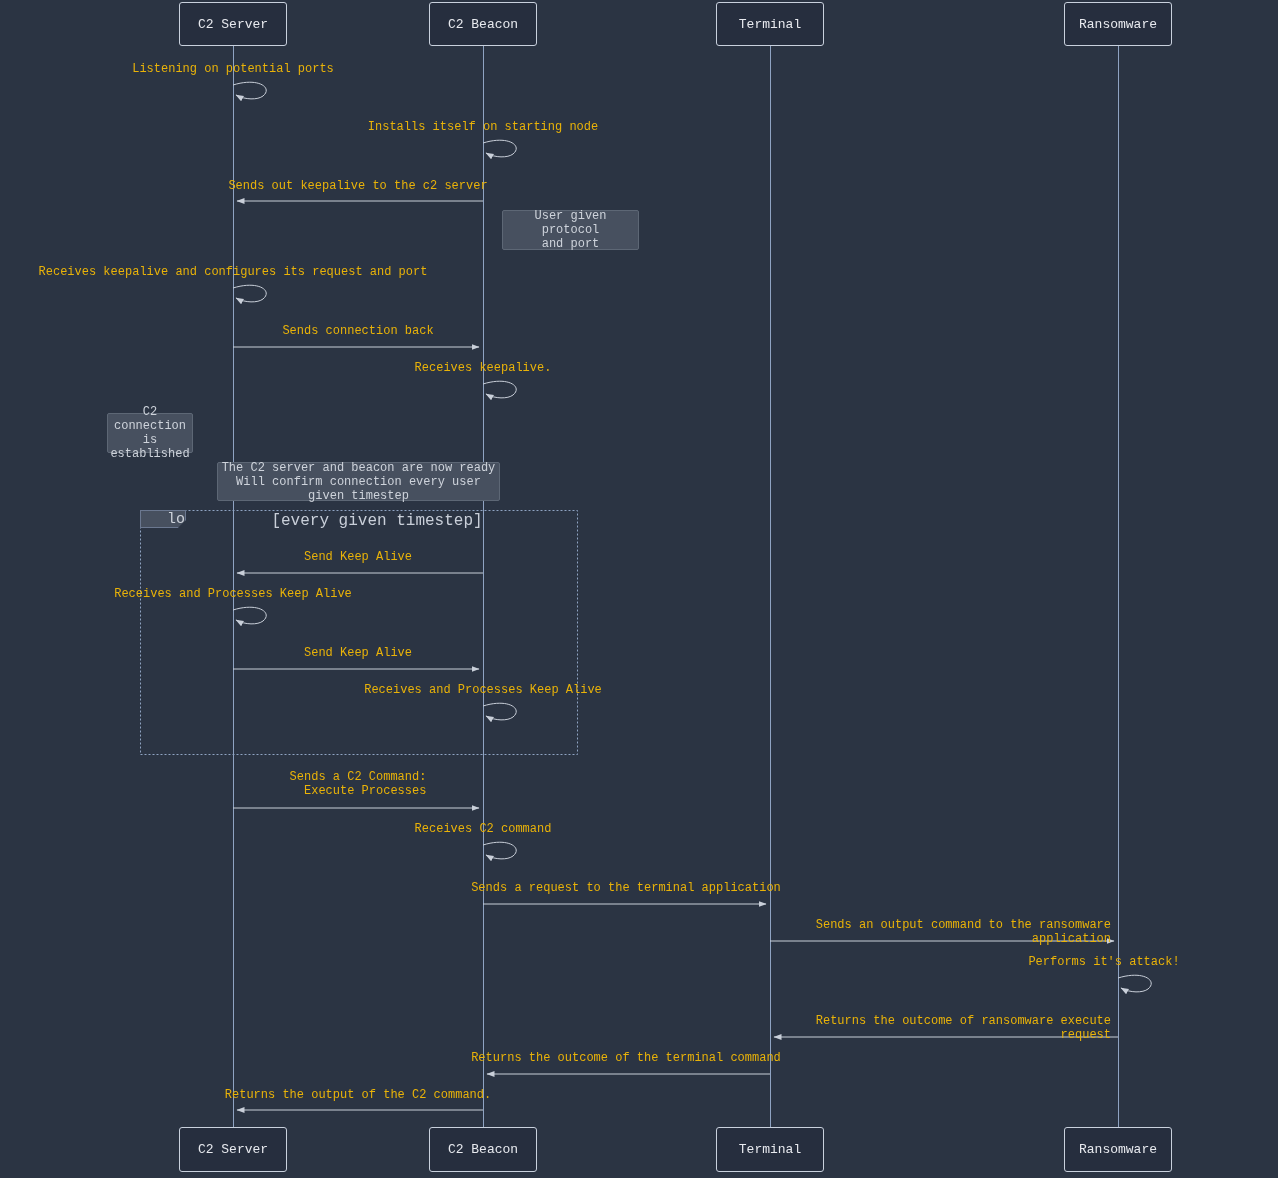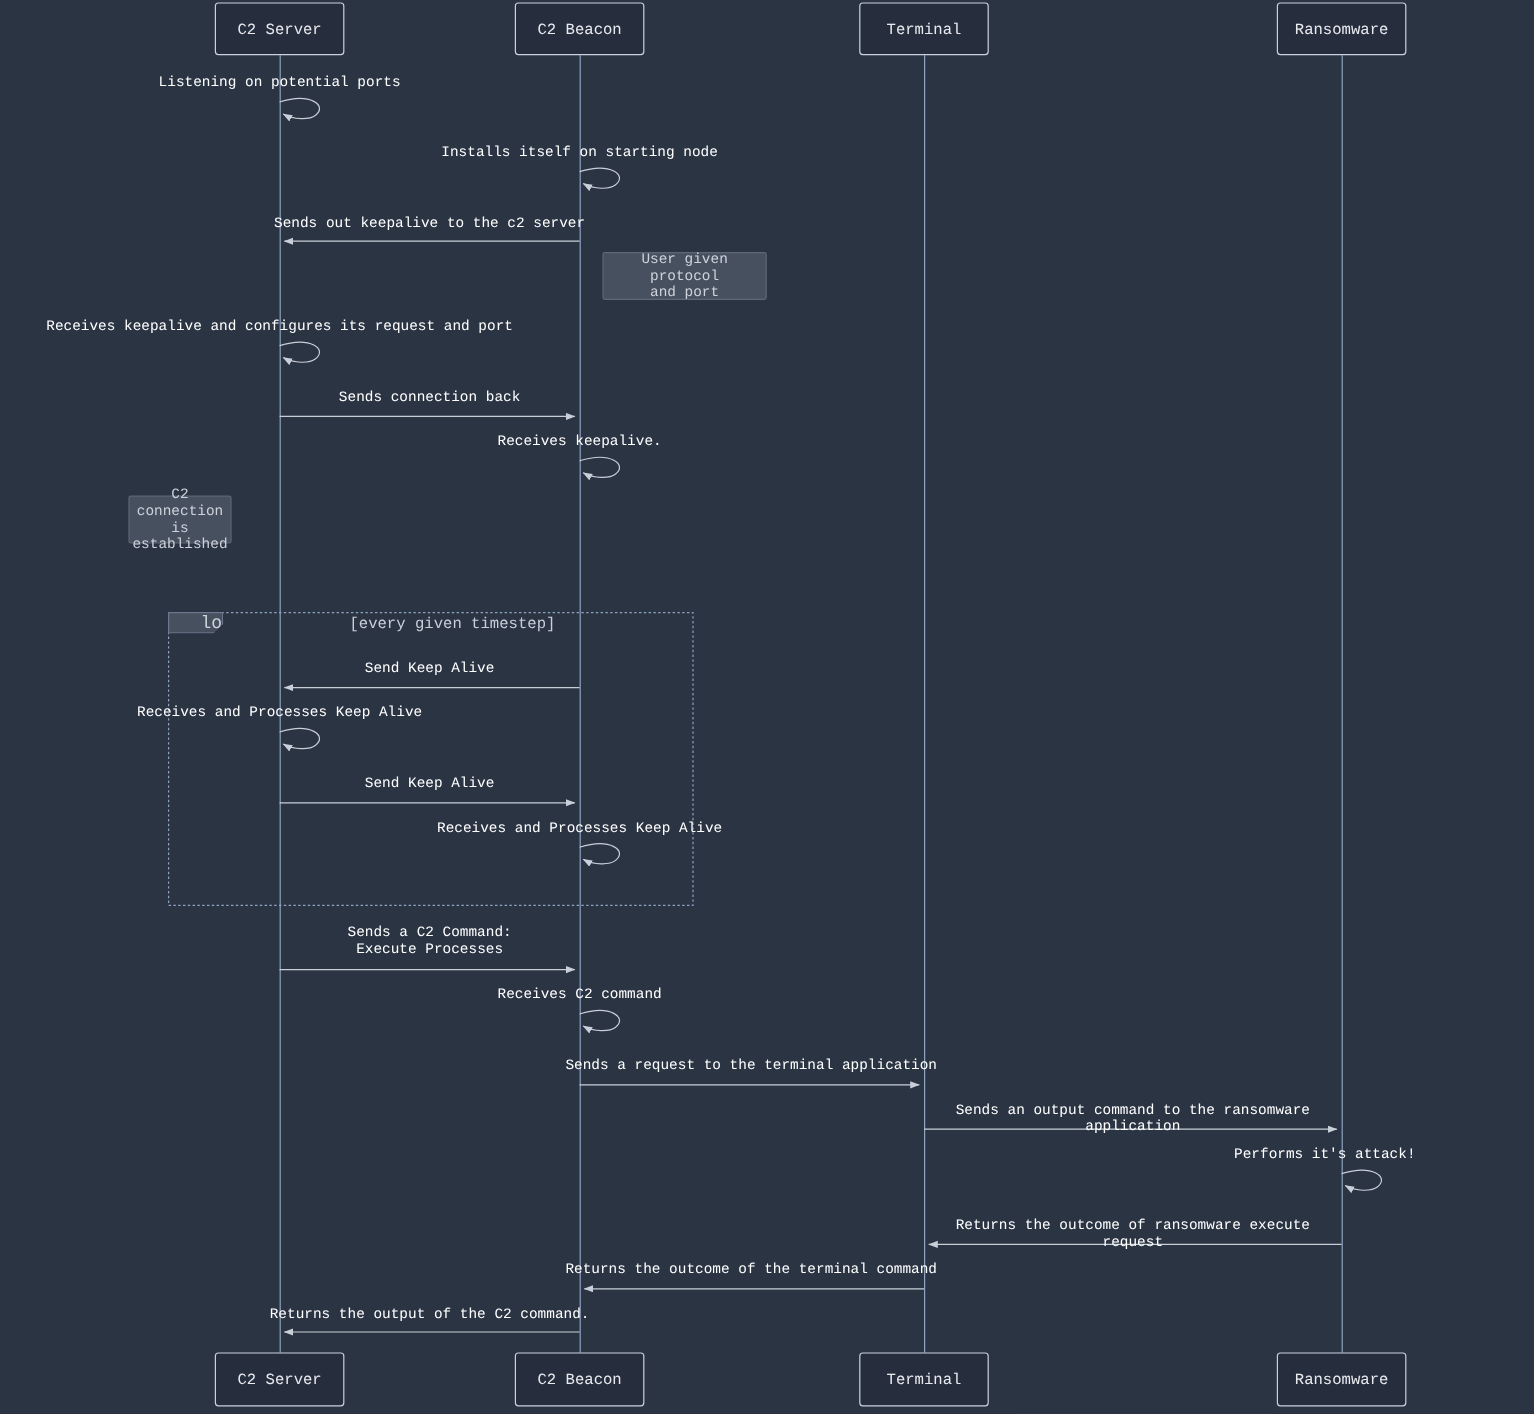--- a/index.html
+++ b/index.html
@@ -17,22 +17,22 @@
     background:#262e3e;
     border:1px solid #c9d1dd;
     border-radius:3px;
     display:flex;align-items:center;justify-content:center;
     color:#e8eaef;font-size:13px;
     box-sizing:border-box;
   }
   .msg{
     position:absolute;
     transform:translateX(-50%);
-    color:#ffffff;font-size:12px;line-height:14px;
-    white-space:pre-line;text-align:center;
+    color:#eab308;font-size:12px;line-height:14px;
+    white-space:pre-line;text-align:right;
   }
   .note{
     position:absolute;
     background:#47505f;
     border:1px solid #5d6775;
     border-radius:2px;
     color:#ced3db;font-size:12px;line-height:14px;
     display:flex;align-items:center;justify-content:center;
     text-align:center;white-space:pre-line;
     box-sizing:border-box;
@@ -45,21 +45,21 @@
     border:1px solid #6b7890;
     box-sizing:border-box;
     color:#ced3db;font-size:15px;
     display:flex;align-items:center;justify-content:center;
     clip-path:polygon(0 0,100% 0,100% 55%,82% 100%,0 100%);
     padding-left:44px;
   }
   .loop-cond{
     position:absolute;
     transform:translateX(-50%);
-    color:#c9cfd9;font-size:13px;
+    color:#c9cfd9;font-size:16px;
   }
 </style>
 </head>
 <body>
 
 <div class="canvas">
 
   <svg class="layer" width="1278" height="1178">
     <defs>
       <marker id="arrow" markerWidth="9" markerHeight="7" refX="7.5" refY="3" orient="auto">
@@ -122,17 +122,19 @@
   <div class="msg" style="left:944px;top:918px">Sends an output command to the ransomware application</div>
   <div class="msg" style="left:1104px;top:955px">Performs it's attack!</div>
   <div class="msg" style="left:944px;top:1014px">Returns the outcome of ransomware execute request</div>
   <div class="msg" style="left:626px;top:1051px">Returns the outcome of the terminal command</div>
   <div class="msg" style="left:358px;top:1088px">Returns the output of the C2 command.</div>
 
   <div class="note" style="left:502px;top:210px;width:137px;height:40px">User given protocol
 and port</div>
   <div class="note" style="left:107px;top:413px;width:86px;height:40px">C2 connection
 is established</div>
+  <div class="note" style="left:217px;top:462px;width:283px;height:39px">The C2 server and beacon are now ready
+Will confirm connection every user given timestep</div>
 
   <div class="loop-label">loop</div>
   <div class="loop-cond" style="left:377px;top:512px">[every given timestep]</div>
 
 </div>
 
 </body></html>

